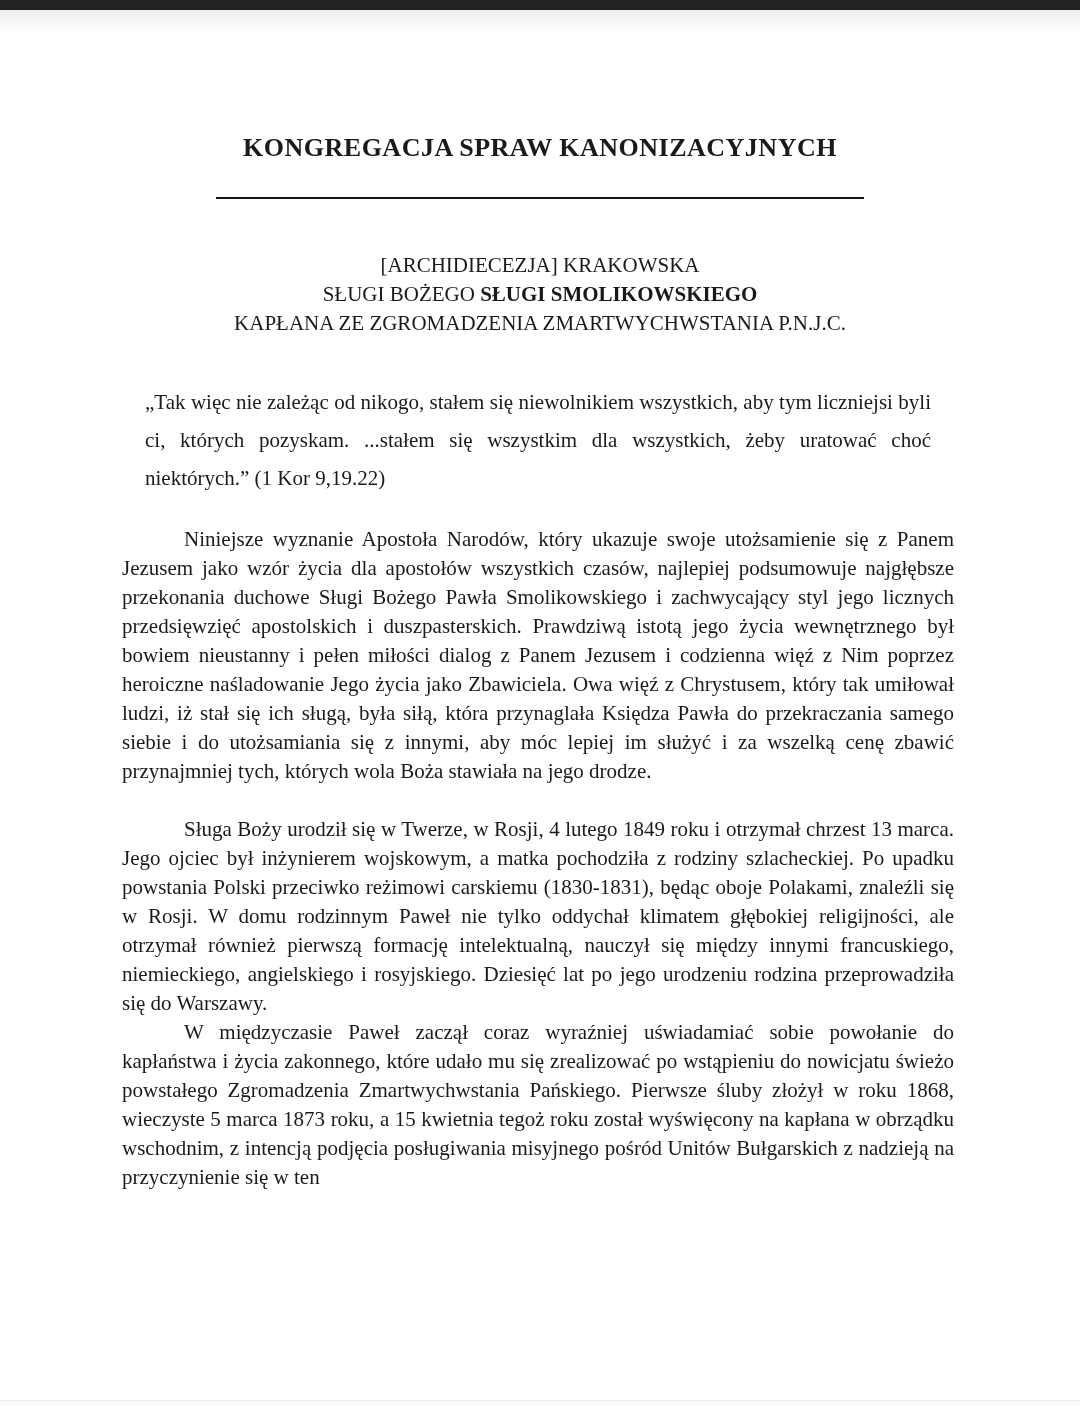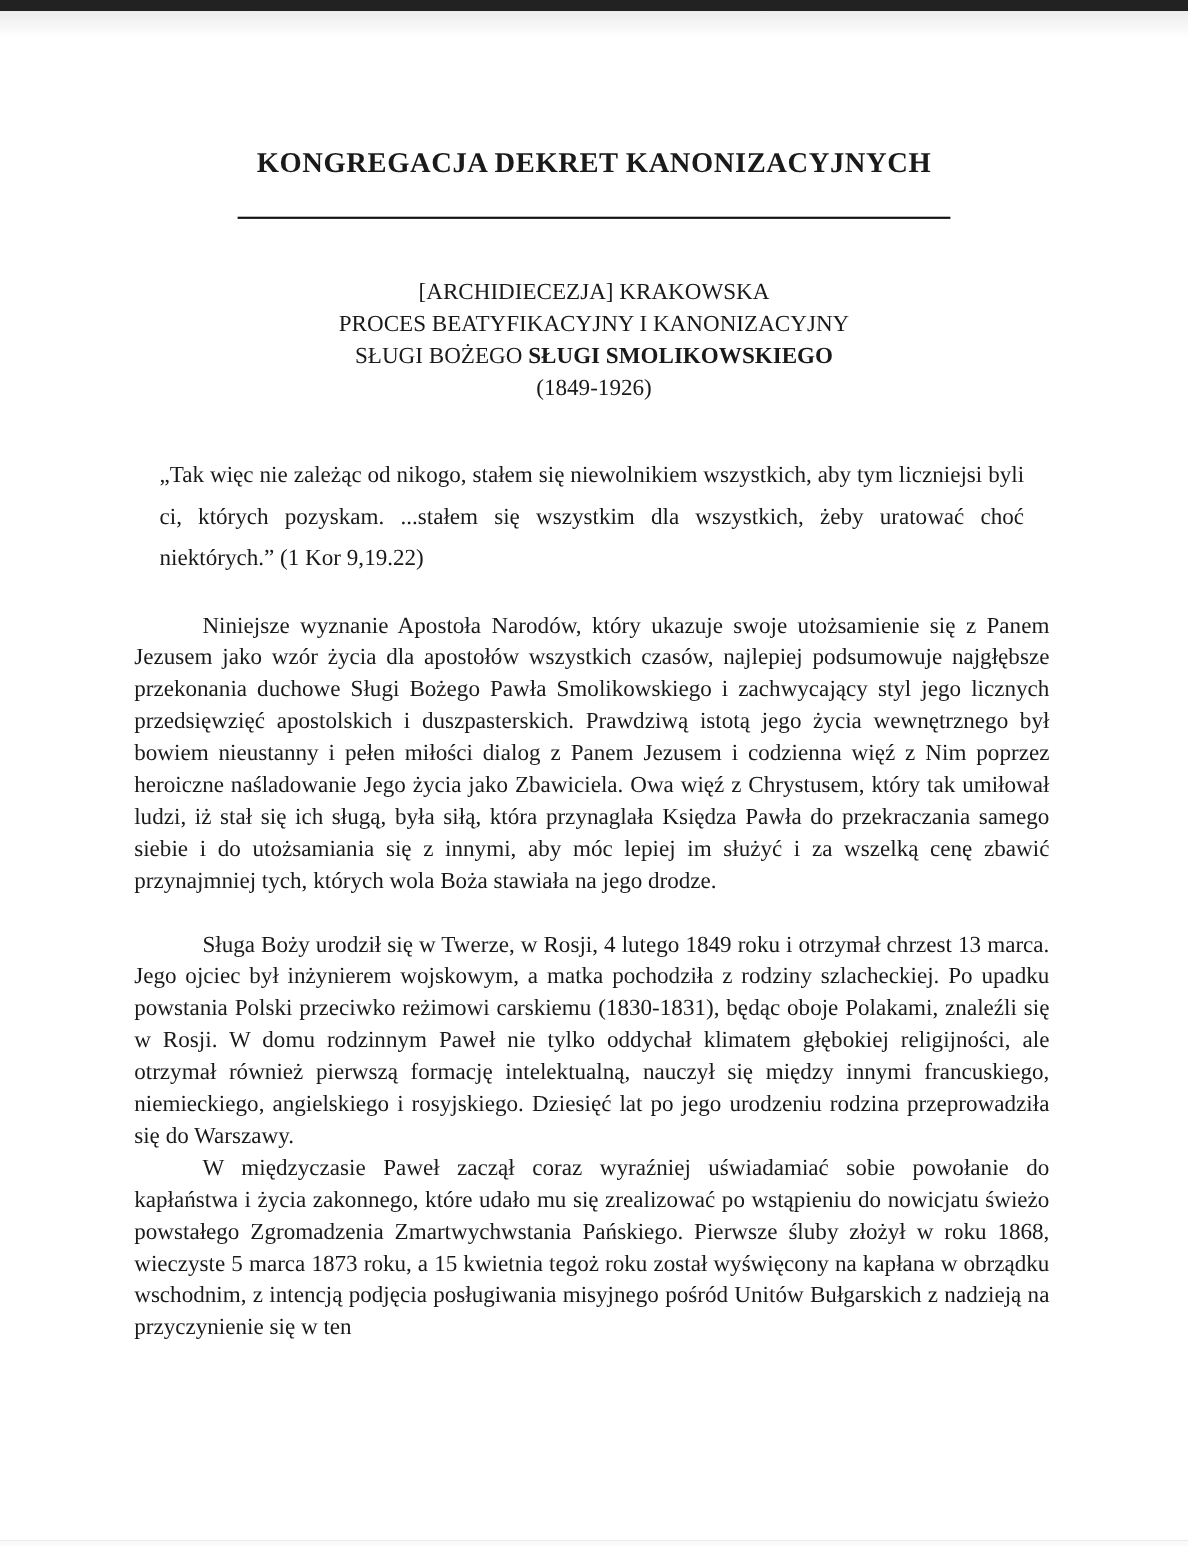--- a/index.html
+++ b/index.html
@@ -80,29 +80,28 @@
   }
 </style>
 </head>
 <body>
 
 <div class="top-bar"></div>
 <div class="top-fade"></div>
 
 <main class="page">
 
-  <h1 class="congregation-title">KONGREGACJA DEKRET KANONIZACYJNYCH</h1>
+  <h1 class="congregation-title">KONGREGACJA SPRAW KANONIZACYJNYCH</h1>
 
   <div class="divider"></div>
 
   <section class="case-header">
     <div>[ARCHIDIECEZJA] KRAKOWSKA</div>
-    <div>PROCES BEATYFIKACYJNY I KANONIZACYJNY</div>
     <div><span>SŁUGI BOŻEGO </span><span class="servant-name">SŁUGI SMOLIKOWSKIEGO</span></div>
-    <div>(1849-1926)</div>
+    <div>KAPŁANA ZE ZGROMADZENIA ZMARTWYCHWSTANIA P.N.J.C.</div>
   </section>
 
 
   <blockquote class="scripture-quote">„Tak więc nie zależąc od nikogo, stałem się niewolnikiem wszystkich, aby tym liczniejsi byli ci, których pozyskam. ...stałem się wszystkim dla wszystkich, żeby uratować choć niektórych.” (1 Kor 9,19.22)</blockquote>
 
   <p class="body-par first">Niniejsze wyznanie Apostoła Narodów, który ukazuje swoje utożsamienie się z Panem Jezusem jako wzór życia dla apostołów wszystkich czasów, najlepiej podsumowuje najgłębsze przekonania duchowe Sługi Bożego Pawła Smolikowskiego i zachwycający styl jego licznych przedsięwzięć apostolskich i duszpasterskich. Prawdziwą istotą jego życia wewnętrznego był bowiem nieustanny i pełen miłości dialog z Panem Jezusem i codzienna więź z Nim poprzez heroiczne naśladowanie Jego życia jako Zbawiciela. Owa więź z Chrystusem, który tak umiłował ludzi, iż stał się ich sługą, była siłą, która przynaglała Księdza Pawła do przekraczania samego siebie i do utożsamiania się z innymi, aby móc lepiej im służyć i za wszelką cenę zbawić przynajmniej tych, których wola Boża stawiała na jego drodze.</p>
 
   <p class="body-par">Sługa Boży urodził się w Twerze, w Rosji, 4 lutego 1849 roku i otrzymał chrzest 13 marca. Jego ojciec był inżynierem wojskowym, a matka pochodziła z rodziny szlacheckiej. Po upadku powstania Polski przeciwko reżimowi carskiemu (1830-1831), będąc oboje Polakami, znaleźli się w Rosji. W domu rodzinnym Paweł nie tylko oddychał klimatem głębokiej religijności, ale otrzymał również pierwszą formację intelektualną, nauczył się między innymi francuskiego, niemieckiego, angielskiego i rosyjskiego. Dziesięć lat po jego urodzeniu rodzina przeprowadziła się do Warszawy.</p>
 
   <p class="body-par no-gap">W międzyczasie Paweł zaczął coraz wyraźniej uświadamiać sobie powołanie do kapłaństwa i życia zakonnego, które udało mu się zrealizować po wstąpieniu do nowicjatu świeżo powstałego Zgromadzenia Zmartwychwstania Pańskiego. Pierwsze śluby złożył w roku 1868, wieczyste 5 marca 1873 roku, a 15 kwietnia tegoż roku został wyświęcony na kapłana w obrządku wschodnim, z intencją podjęcia posługiwania misyjnego pośród Unitów Bułgarskich z nadzieją na przyczynienie się w ten</p>

